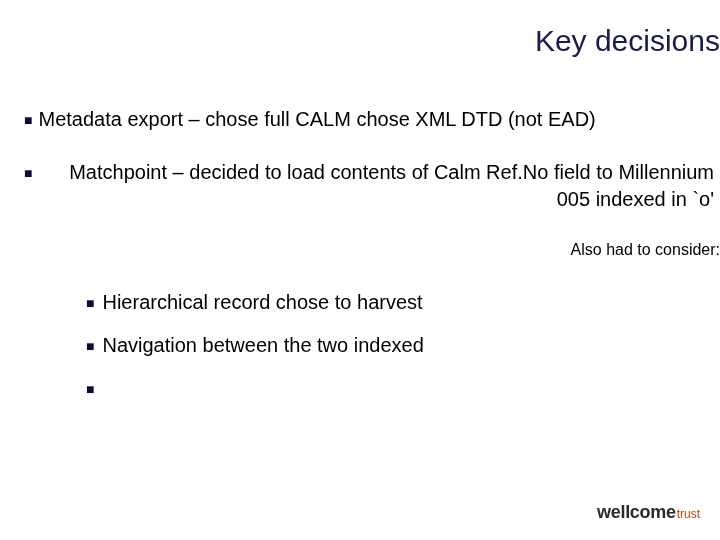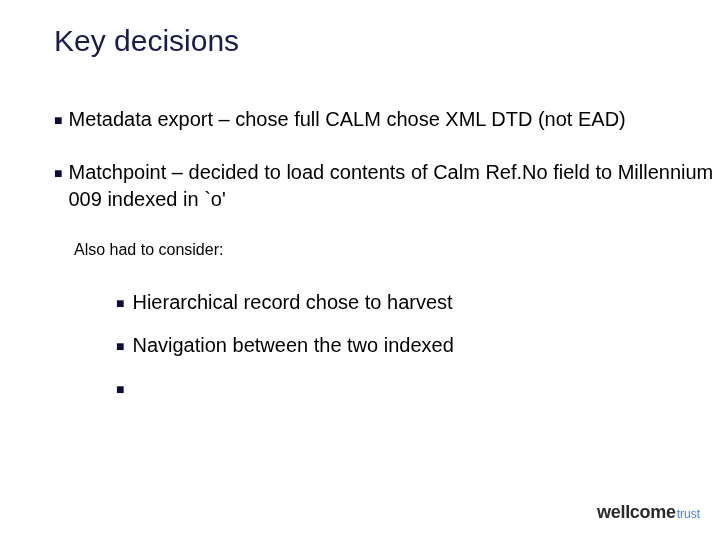--- a/index.html
+++ b/index.html
@@ -1,42 +1,42 @@
 <!DOCTYPE html>
 <html><head>
 <meta charset="utf-8">
 <style>
   * { margin: 0; padding: 0; box-sizing: border-box; }
   html, body { width: 720px; height: 540px; background: #fff; font-family: Arial, Helvetica, sans-serif; color: #000; }
-  .slide { width: 720px; height: 537px; position: relative; padding: 24px 0 0 54px; }
+  .slide { width: 720px; height: 537px; position: relative; padding: 24px 0 0 24px; text-align: right; }
   .title { font-size: 30px; font-weight: 400; color: #1a1a4d; margin-bottom: 48px; }
   .bullet-l1 { display: flex; align-items: flex-start; font-size: 20px; line-height: 1.35; margin-bottom: 26px; max-width: 690px; }
   .bullet-l1 .marker { color: #0c0c3a; font-size: 14px; margin-right: 6px; margin-top: 5px; }
   .plain { font-size: 16px; line-height: 1.35; margin-left: 20px; margin-bottom: 28px; }
   .sublist { margin-left: 62px; }
   .bullet-l2 { display: flex; align-items: flex-start; font-size: 20px; line-height: 1.35; margin-bottom: 16px; }
   .bullet-l2 .marker { color: #0c0c3a; font-size: 14px; margin-right: 8px; margin-top: 5px; }
   .logo { position: absolute; right: 20px; bottom: 14px; display: flex; align-items: baseline; font-family: Arial, Helvetica, sans-serif; }
   .logo-main { font-size: 18px; font-weight: 700; color: #2b2b2b; letter-spacing: -0.3px; }
-  .logo-sub { font-size: 12px; font-weight: 400; color: #3b82f6; margin-left: 1px; }
+  .logo-sub { font-size: 12px; font-weight: 400; color: #c2410c; margin-left: 1px; }
 </style>
 </head>
 <body>
 
 <div class="slide">
   <h1 class="title">Key decisions</h1>
 
   <div class="bullet-l1">
     <span class="marker">■</span>
     <span>Metadata export – chose full CALM chose XML DTD (not EAD)</span>
   </div>
 
   <div class="bullet-l1">
     <span class="marker">■</span>
-    <span>Matchpoint – decided to load contents of Calm Ref.No field to Millennium 009 indexed in `o'</span>
+    <span>Matchpoint – decided to load contents of Calm Ref.No field to Millennium 005 indexed in `o'</span>
   </div>
 
   <div class="plain">Also had to consider:</div>
 
   <div class="sublist">
     <div class="bullet-l2">
       <span class="marker">■</span>
       <span>Hierarchical record chose to harvest</span>
     </div>
     <div class="bullet-l2">

